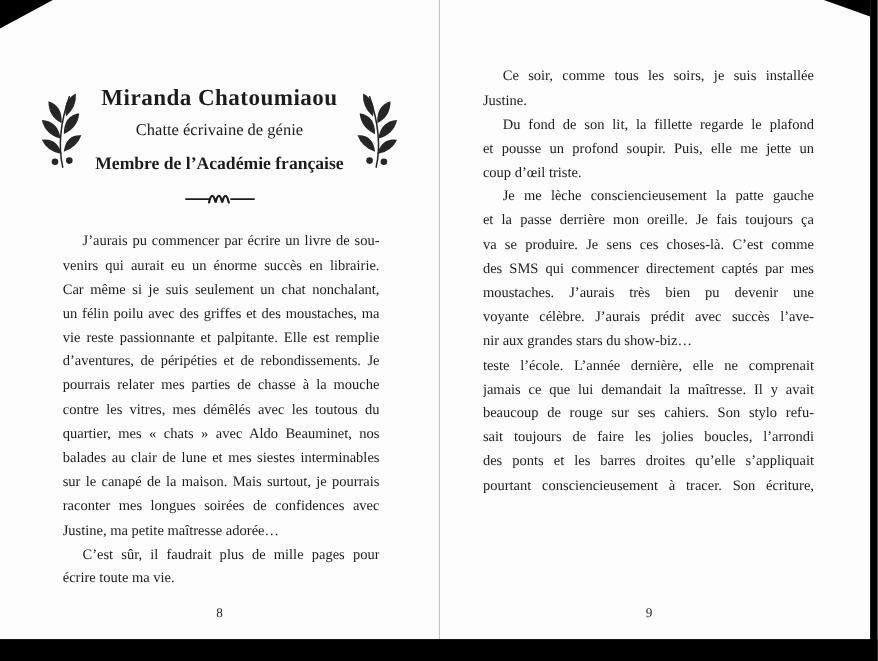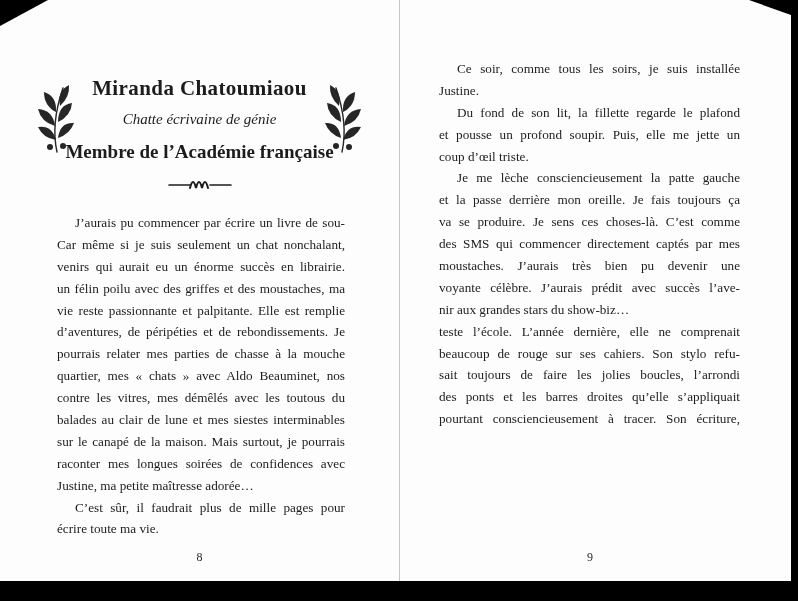--- a/index.html
+++ b/index.html
@@ -34,22 +34,22 @@
     position: absolute; top: 0; right: 7px; width: 0; height: 0;
     border-top: 15px solid #000; border-left: 42px solid transparent;
   }
 
   
   .title-block { position: relative; margin-top: 76px; text-align: center; }
   .title-block h1 {
     margin: 0; font-size: 21px; font-weight: 700; letter-spacing: 0.4px;
     font-family: "Liberation Serif", serif;
   }
-  .subtitle { margin-top: 10px; font-style: italic; font-size: 15px; }
-  .affiliation { margin-top: 13px; font-weight: 700; font-size: 19px; text-align: center; }
+  .subtitle { margin-top: 10px; font-size: 15px; }
+  .affiliation { margin-top: 13px; font-weight: 700; font-size: 16px; text-align: center; }
   .divider { margin-top: 15px; line-height: 0; }
 
   .branch { position: absolute; top: 2px; line-height: 0; }
   .branch-left  { left: 30px; }
   .branch-right { right: 30px; transform: scaleX(-1); }
 
   
   .body-text { font-size: 13.2px; line-height: 21.9px; }
   .page-left  .body-text { margin: 20px 54px 0 57px; }
   .page-right .body-text { margin: 58px 50px 0 49px; }
@@ -125,28 +125,28 @@
             <path d="M23,10 C25,2 27,2 29,10 C31,2 33,2 35,10 C37,2 39,2 41,10" stroke-width="2"></path>
             <path d="M43,7 H64" stroke-width="1.6"></path>
           </g>
         </svg>
       </div>
     </header>
 
     <div class="body-text">
         <div class="para">
           <div class="line first">J’aurais pu commencer par écrire un livre de sou-</div>
+          <div class="line">venirs qui aurait eu un énorme succès en librairie.</div>
           <div class="line">Car même si je suis seulement un chat nonchalant,</div>
-          <div class="line">venirs qui aurait eu un énorme succès en librairie.</div>
           <div class="line">un félin poilu avec des griffes et des moustaches, ma</div>
           <div class="line">vie reste passionnante et palpitante. Elle est remplie</div>
           <div class="line">d’aventures, de péripéties et de rebondissements. Je</div>
           <div class="line">pourrais relater mes parties de chasse à la mouche</div>
+          <div class="line">contre les vitres, mes démêlés avec les toutous du</div>
           <div class="line">quartier, mes « chats » avec Aldo Beauminet, nos</div>
-          <div class="line">contre les vitres, mes démêlés avec les toutous du</div>
           <div class="line">balades au clair de lune et mes siestes interminables</div>
           <div class="line">sur le canapé de la maison. Mais surtout, je pourrais</div>
           <div class="line">raconter mes longues soirées de confidences avec</div>
           <div class="line last">Justine, ma petite maîtresse adorée…</div>
         </div>
         <div class="para">
           <div class="line first">C’est sûr, il faudrait plus de mille pages pour</div>
           <div class="line last">écrire toute ma vie.</div>
         </div>
       </div>
@@ -169,20 +169,21 @@
           <div class="line first">Je me lèche consciencieusement la patte gauche</div>
           <div class="line">et la passe derrière mon oreille. Je fais toujours ça</div>
           <div class="line">va se produire. Je sens ces choses-là. C’est comme</div>
           <div class="line">des SMS qui commencer directement captés par mes</div>
           <div class="line">moustaches. J’aurais très bien pu devenir une</div>
           <div class="line">voyante célèbre. J’aurais prédit avec succès l’ave-</div>
           <div class="line last">nir aux grandes stars du show-biz…</div>
         </div>
         <div class="para">
           <div class="line">teste l’école. L’année dernière, elle ne comprenait</div>
+          <div class="line">jamais ce que lui demandait la maîtresse. Il y avait</div>
           <div class="line">beaucoup de rouge sur ses cahiers. Son stylo refu-</div>
           <div class="line">sait toujours de faire les jolies boucles, l’arrondi</div>
           <div class="line">des ponts et les barres droites qu’elle s’appliquait</div>
           <div class="line">pourtant consciencieusement à tracer. Son écriture,</div>
         </div>
       </div>
     <div class="page-number">9</div>
   </section>
 
   <div class="gutter-line"></div>

